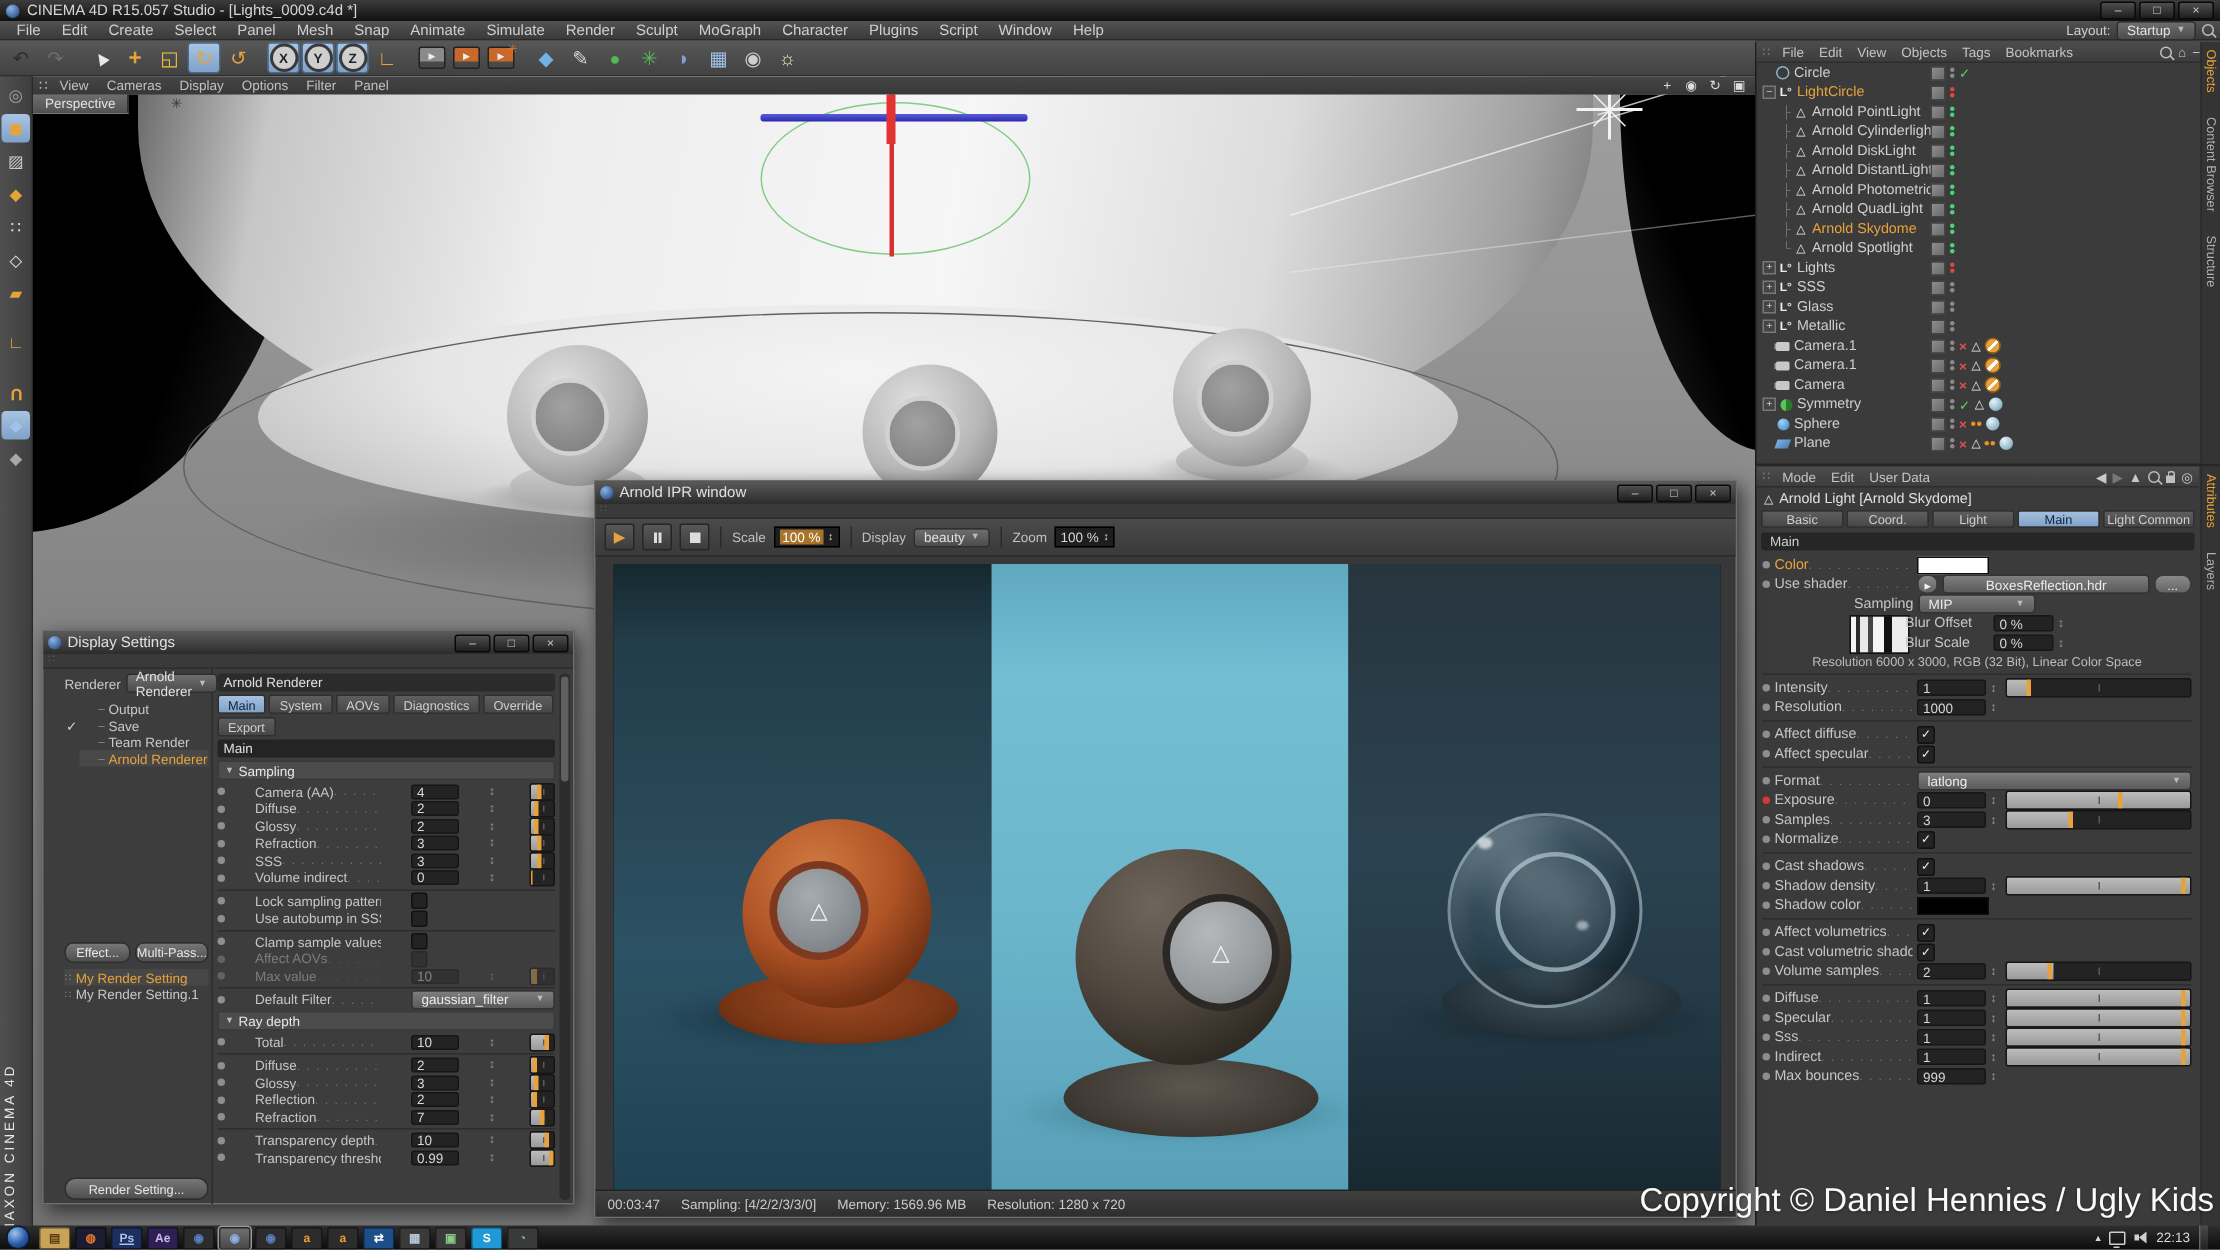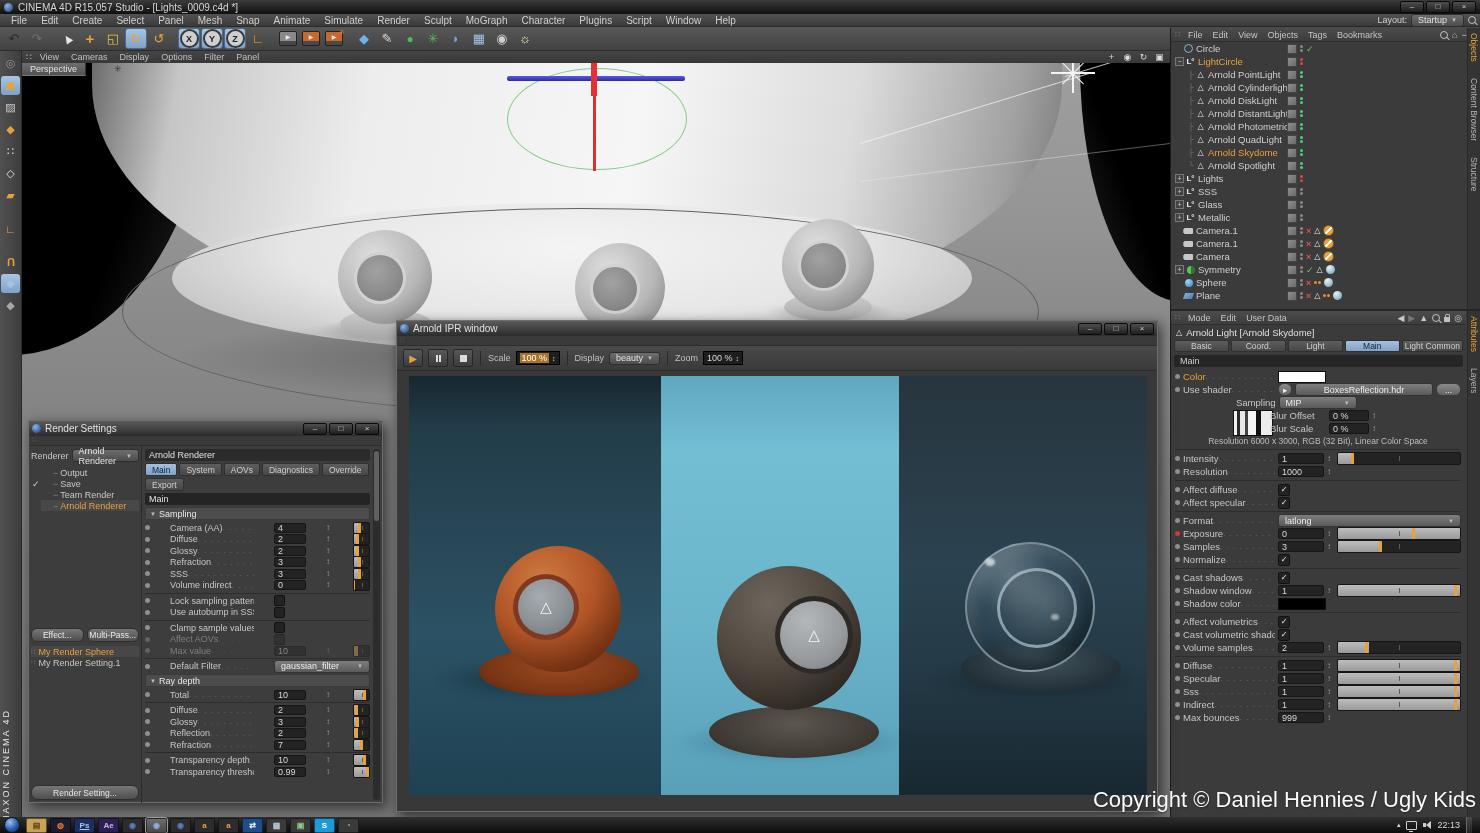--- a/index.html
+++ b/index.html
@@ -166,21 +166,21 @@
   
   .flwin{position:absolute;background:#3d3d3d;border:1px solid #6e6e6e;box-shadow:3px 4px 12px rgba(0,0,0,.6);
     box-sizing:border-box;}
   .fl-title{height:15px;background:linear-gradient(#5a5a5a,#2c2c2c);display:flex;align-items:center;gap:4px;
     color:#e0e0e0;font-size:10px;padding:0 3px;}
   .fl-dots{height:9px;background:#3a3a3a;border-bottom:1px solid #2d2d2d;color:#606060;font-size:7px;
     line-height:8px;padding-left:3px;}
   #rswin{left:28px;top:420px;width:355px;height:383px;}
   .rs-body{display:flex;height:357px;font-size:9px;}
   .rs-left{width:113px;border-right:1px solid #2c2c2c;display:flex;flex-direction:column;
-    padding:3px 2px 3px 2px;box-sizing:border-box;color:#c8c8c8;}
+    padding:3px 2px 3px 14px;box-sizing:border-box;color:#c8c8c8;}
   .rs-renderer{display:flex;align-items:center;gap:3px;margin-bottom:5px;}
   .rs-titem{height:11px;display:flex;align-items:center;padding-left:12px;position:relative;white-space:nowrap;}
   .rs-titem .tline{color:#808080;margin-right:2px;}
   .rs-titem.active{color:#e8a23c;background:#484848;}
   .rs-titem .savechk{position:absolute;left:-9px;color:#cfcfcf;font-size:9px;}
   .rs-tree{margin-left:10px;}
   .rs-btnrow{display:flex;gap:3px;margin-top:auto;}
   .rs-btn{flex:1;height:12px;background:linear-gradient(#777,#4e4e4e);border:1px solid #2e2e2e;border-radius:6px;
     color:#e8e8e8;font-size:8.5px;display:flex;align-items:center;justify-content:center;white-space:nowrap;}
   .rs-presets{margin:4px 0 0 0;}
@@ -982,21 +982,21 @@
             <span class="adot"></span>
             <span class="lblcol">
               <span class="albl">Cast shadows</span>
               <span class="leader">. . . . . . . . . . . . . . . . . . . . . . . . . . . . . . . . . . . . . . . . </span>
             </span>
             <span class="acheck">✓</span>
           </div>
           <div class="arow">
             <span class="adot"></span>
             <span class="lblcol">
-              <span class="albl">Shadow window</span>
+              <span class="albl">Shadow density</span>
               <span class="leader">. . . . . . . . . . . . . . . . . . . . . . . . . . . . . . . . . . . . . . . . </span>
             </span>
             <span class="afield">1</span>
             <span class="astep">↕</span>
             <span class="aslider">
               <i class="fill" style="width: 100%;"></i>
               <i class="midtick"></i>
               <i class="mark" style="left: calc(97% - 2px);"></i>
             </span>
           </div>
@@ -1110,21 +1110,21 @@
     <div class="vtabs" id="am-vtabs">
         <span class="vtab active">Attributes</span>
         <span class="vtab">Layers</span>
       </div>
   </div>
 </div>
 
 <div id="rswin" class="flwin">
   <div class="fl-title">
     <span class="c4dball"></span>
-    <span>Render Settings</span>
+    <span>Display Settings</span>
     <span class="winbtns" id="rs-winbtns">
         <span class="winbtn">–</span>
         <span class="winbtn">□</span>
         <span class="winbtn">×</span>
       </span>
   </div>
   <div class="fl-dots">∷</div>
   <div class="rs-body">
     <div class="rs-left">
       <div class="rs-renderer">
@@ -1153,21 +1153,21 @@
             <span>Arnold Renderer</span>
           </div>
         </div>
       <div class="rs-btnrow">
         <span class="rs-btn">Effect...</span>
         <span class="rs-btn">Multi-Pass...</span>
       </div>
       <div class="rs-presets" id="rs-presets">
           <div class="rs-pitem active">
             <span class="gut">∷</span>
-            <span>My Render Sphere</span>
+            <span>My Render Setting</span>
           </div>
           <div class="rs-pitem">
             <span class="gut">∷</span>
             <span>My Render Setting.1</span>
           </div>
         </div>
       <div class="rs-widebtn">Render Setting...</div>
     </div>
     <div class="rs-right">
       <div class="rs-header">Arnold Renderer</div>
@@ -1508,20 +1508,26 @@
 
     <div class="sshadow" style="left:520px;top:286px;width:220px;height:36px;background:radial-gradient(ellipse,rgba(5,15,20,.5),rgba(5,15,20,0) 70%);"></div>
     <div class="sbase" style="left:552px;top:268px;width:160px;height:48px;background:radial-gradient(ellipse at 50% 35%,rgba(70,88,98,.9),rgba(35,48,56,.95) 70%);"></div>
     <div class="sball" style="left:556px;top:166px;width:130px;height:130px;border:2px solid rgba(215,238,248,.45);box-sizing:border-box;background:radial-gradient(circle at 35% 25%,rgba(235,248,255,.28),rgba(150,190,210,.10) 32%,rgba(40,70,85,.18) 62%,rgba(12,26,34,.4) 100%);box-shadow:inset -6px -10px 18px rgba(0,0,0,.35), inset 6px 8px 14px rgba(255,255,255,.16);">
       <div style="position:absolute;left:30px;top:24px;width:74px;height:74px;border-radius:50%;border:3px solid rgba(225,245,255,.5);background:radial-gradient(circle at 60% 40%,rgba(255,255,255,.16),rgba(18,38,48,.32));"></div>
       <div style="position:absolute;left:18px;top:14px;width:10px;height:8px;border-radius:50%;background:rgba(255,255,255,.65);filter:blur(1px);"></div>
       <div style="position:absolute;left:84px;top:70px;width:8px;height:6px;border-radius:50%;background:rgba(255,255,255,.5);filter:blur(1px);"></div>
     </div>
   </div>
 
+  <div class="ipr-status">
+    <span>00:03:47</span>
+    <span>Sampling: [4/2/2/3/3/0]</span>
+    <span>Memory: 1569.96 MB</span>
+    <span>Resolution: 1280 x 720</span>
+  </div>
 </div>
 
 <div id="watermark">Copyright © Daniel Hennies / Ugly Kids</div>
 
 <div id="taskbar">
   <div id="tb-icons" style="display:flex;align-items:center;">
       <span class="orb"></span>
       <span class="tki" style="background: rgb(200, 164, 88); color: rgb(90, 62, 18);">▤</span>
       <span class="tki" style="background: rgb(28, 28, 48); color: rgb(232, 118, 42);">◍</span>
       <span class="tki" style="background: rgb(28, 47, 94); color: rgb(168, 196, 236); text-decoration: underline;">Ps</span>

